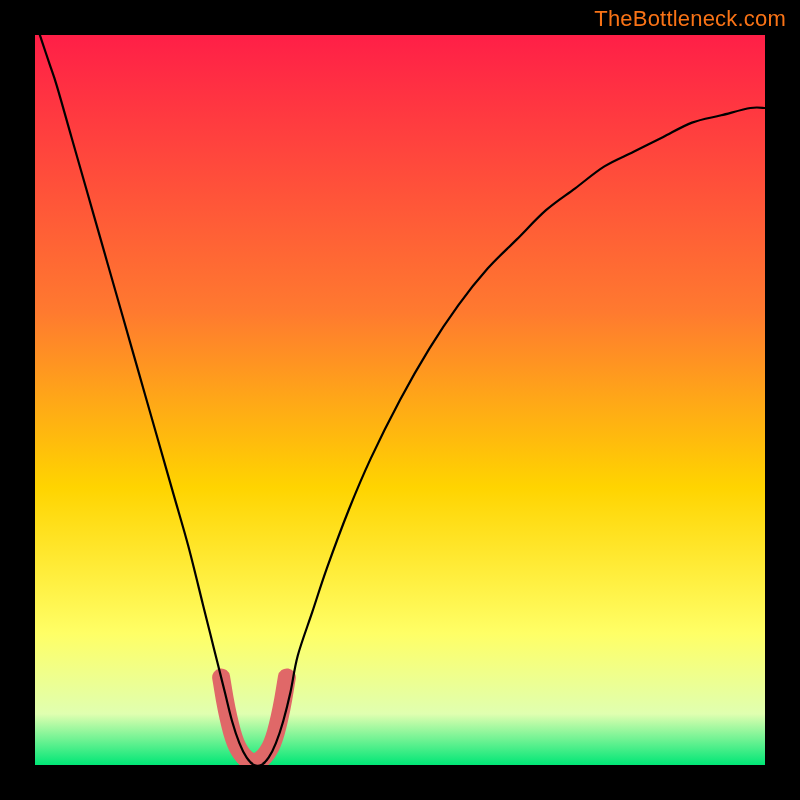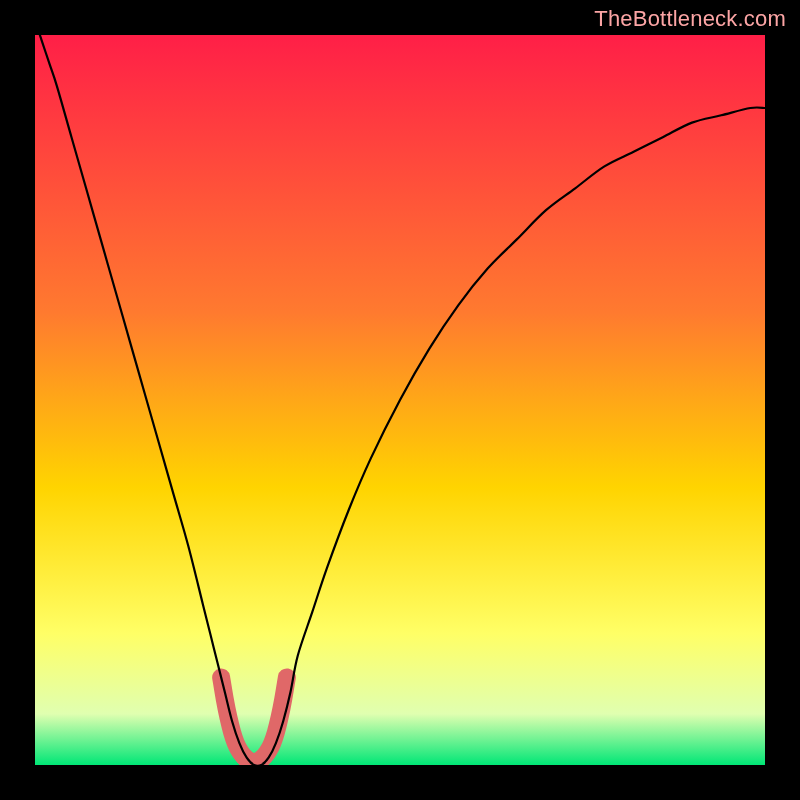--- a/index.html
+++ b/index.html
@@ -24,21 +24,21 @@
     left: 35px;
     top: 35px;
     width: 730px;
     height: 730px;
     overflow: hidden;
   }
   .watermark {
     position: absolute;
     top: 6px;
     right: 14px;
-    color: #fca5a5;
+    color: #f97316;
     font-size: 22px;
     letter-spacing: 0.2px;
     font-weight: 500;
     user-select: none;
     font-family: Arial, sans-serif;
   }
   svg { display: block; }
 </style>
 </head>
 <body>

